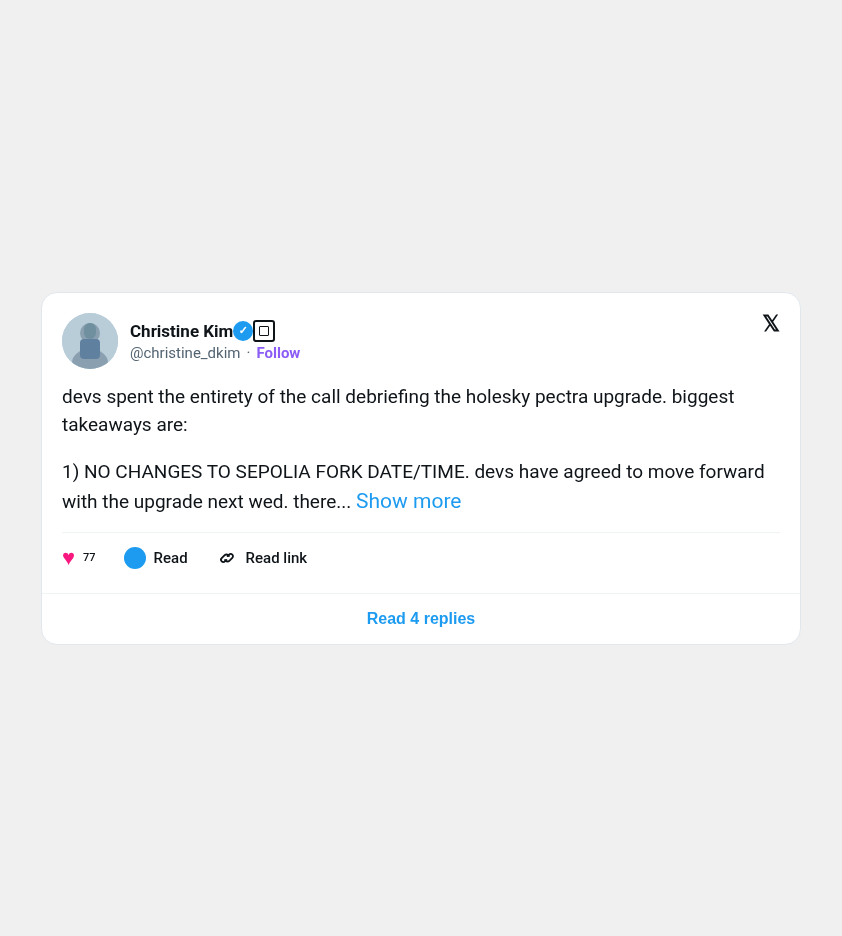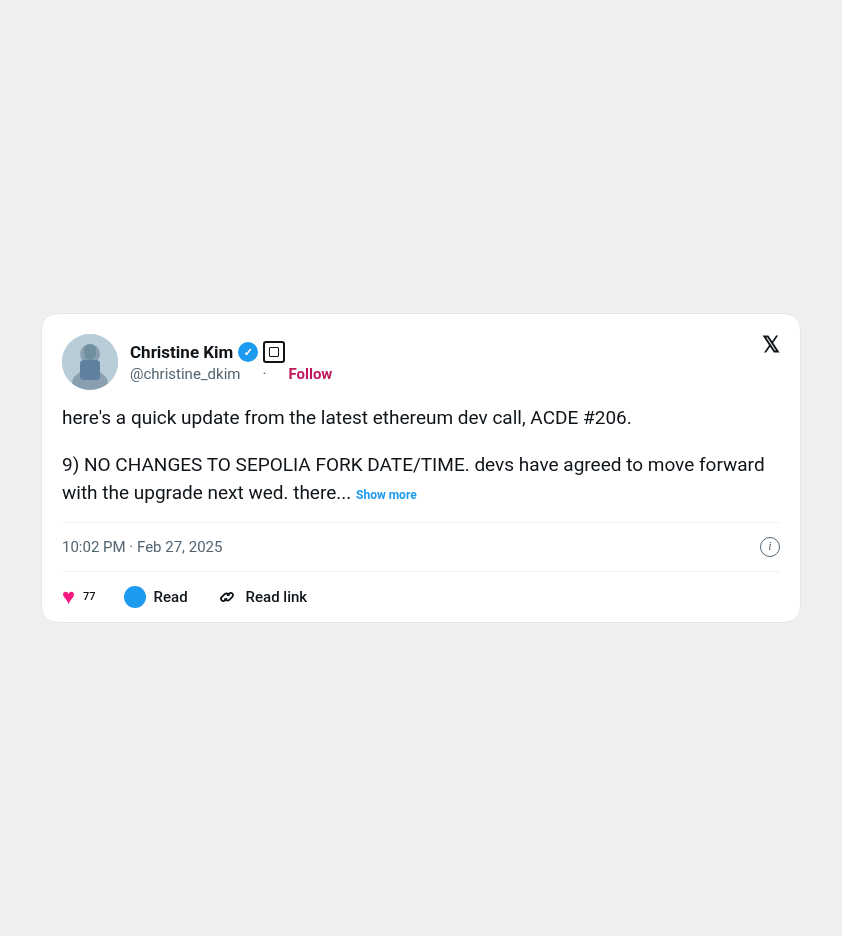--- a/index.html
+++ b/index.html
@@ -41,21 +41,20 @@
 
     .user-info {
       display: flex;
       flex-direction: column;
       gap: 2px;
     }
 
     .user-name-row {
       display: flex;
       align-items: center;
-      gap: 5px;
     }
 
     .user-name {
       font-size: 17px;
       font-weight: 700;
       color: #0f1419;
     }
 
     .verified-icon {
       display: inline-flex;
@@ -92,27 +91,27 @@
     .box-icon-inner {
       width: 10px;
       height: 10px;
       border: 1.5px solid #0f1419;
       border-radius: 1px;
     }
 
     .user-handle-row {
       display: flex;
       align-items: center;
-      gap: 22px;
+      gap: 6px;
       font-size: 15px;
       color: #536471;
     }
 
     .follow-link {
-      color: #be185d;
+      color: #8b5cf6;
       font-weight: 700;
       text-decoration: none;
       cursor: pointer;
     }
 
     .dot-separator {
       color: #536471;
     }
 
     .x-logo {
@@ -134,22 +133,21 @@
       margin-bottom: 18px;
     }
 
     .tweet-body p:last-child {
       margin-bottom: 0;
     }
 
     .show-more {
       color: #1d9bf0;
       cursor: pointer;
-      font-size: 12px;
-      font-weight: bold;
+      font-size: 21px;
     }
 
     .tweet-timestamp {
       font-size: 15px;
       color: #536471;
       padding: 14px 0;
       display: flex;
       align-items: center;
       justify-content: space-between;
       border-top: 1px solid #eff3f4;
@@ -277,31 +275,27 @@
           <span class="dot-separator">·</span>
           <a class="follow-link">Follow</a>
         </div>
       </div>
     </div>
 
     <span class="x-logo">𝕏</span>
   </div>
 
   <div class="tweet-body">
-    <p>here's a quick update from the latest ethereum dev call, ACDE #206.</p>
+    <p>devs spent the entirety of the call debriefing the holesky pectra upgrade. biggest takeaways are:</p>
     <p>
-      <span>9) NO CHANGES TO SEPOLIA FORK DATE/TIME. devs have agreed to move forward with the upgrade next wed. there...</span>
+      <span>1) NO CHANGES TO SEPOLIA FORK DATE/TIME. devs have agreed to move forward with the upgrade next wed. there...</span>
       <span class="show-more">Show more</span>
     </p>
   </div>
 
-  <div class="tweet-timestamp">
-    <span>10:02 PM · Feb 27, 2025</span>
-    <span class="info-icon">i</span>
-  </div>
 
   <div class="tweet-actions">
 
     <div class="action-item">
       <span class="heart-icon">♥</span>
       <span class="likes-count">77</span>
     </div>
 
     <div class="action-item">
       <span class="reply-bubble"></span>
@@ -313,14 +307,15 @@
         <svg width="22" height="22" viewBox="0 0 22 22" fill="none" xmlns="http://www.w3.org/2000/svg">
           <path d="M9 13C9.5 13.9 10.4 14.5 11.5 14.5C12.2 14.5 12.8 14.3 13.3 13.8L16.3 10.8C17.2 9.9 17.2 8.5 16.3 7.6C15.4 6.7 14 6.7 13.1 7.6L11.6 9.1" stroke="#0f1419" stroke-width="1.8" stroke-linecap="round"></path>
           <path d="M13 9C12.5 8.1 11.6 7.5 10.5 7.5C9.8 7.5 9.2 7.7 8.7 8.2L5.7 11.2C4.8 12.1 4.8 13.5 5.7 14.4C6.6 15.3 8 15.3 8.9 14.4L10.4 12.9" stroke="#0f1419" stroke-width="1.8" stroke-linecap="round"></path>
         </svg>
       </span>
       <span>Read link</span>
     </div>
 
   </div>
 
+  <button class="read-replies-btn">Read 4 replies</button>
 
 </div>
 
 </body></html>

